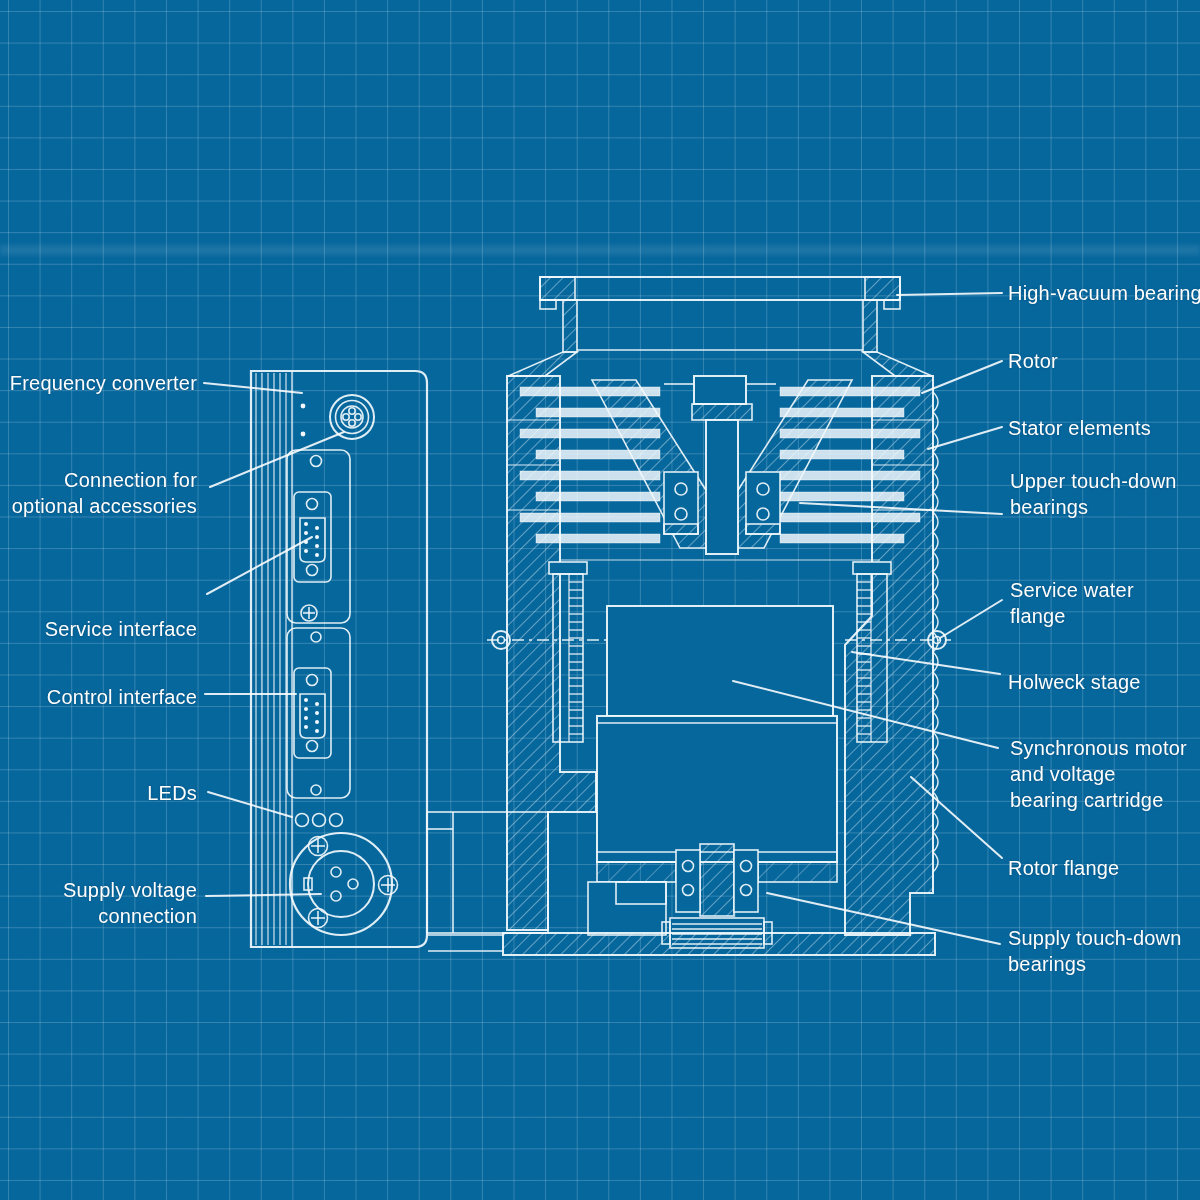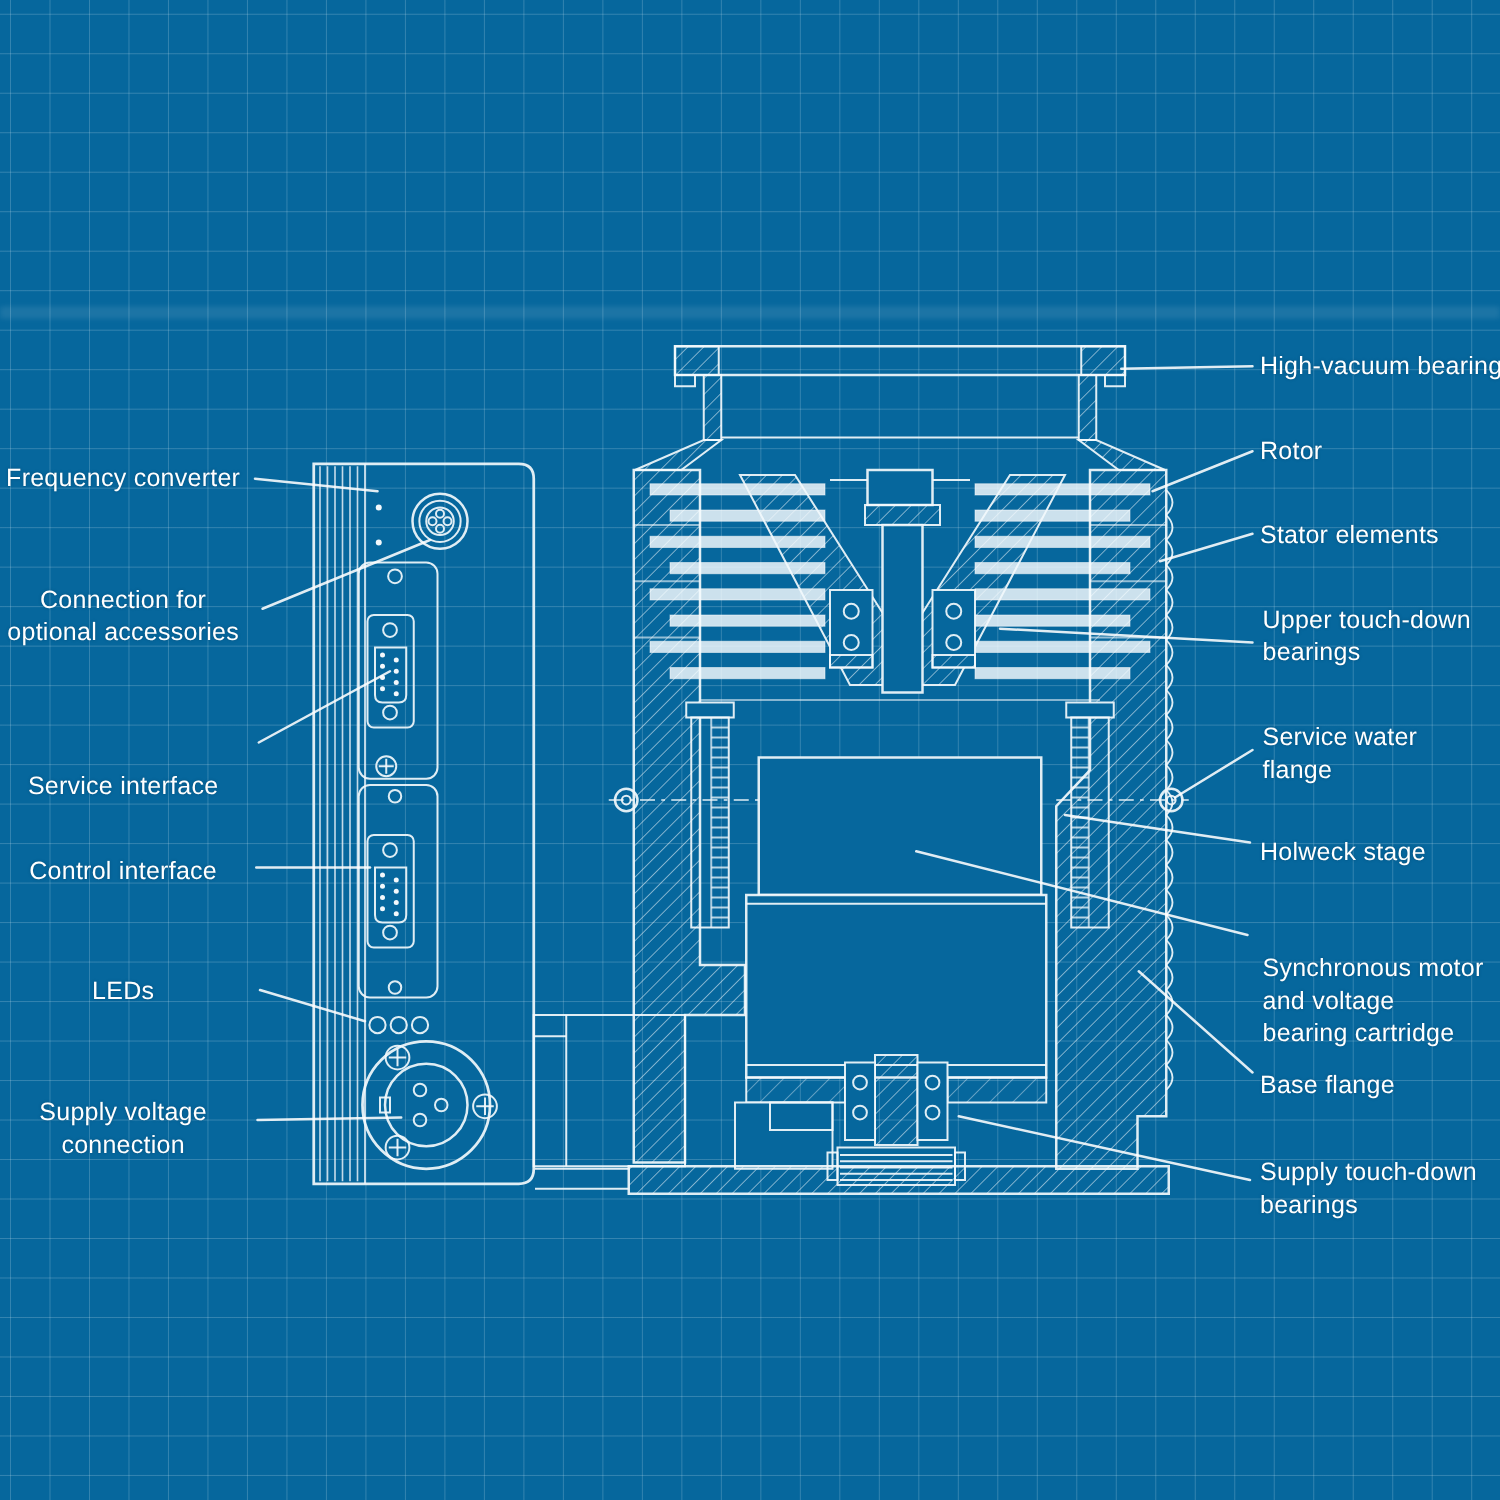--- a/index.html
+++ b/index.html
@@ -26,21 +26,21 @@
     background:rgba(255,255,255,0.09);
     filter:blur(2px);
   }
   svg.draw{position:absolute;left:0;top:0;}
   .lbl{
     position:absolute;color:#ffffff;font-size:20px;line-height:26px;
     letter-spacing:0.2px;white-space:nowrap;
     text-shadow:0 0 2px rgba(6,60,95,0.6);
   }
   .lbl.right-col{text-align:left;}
-  .lbl.left-col{text-align:center;width:197px;left:0;}
+  .lbl.left-col{text-align:right;width:197px;left:0;}
 </style>
 </head>
 <body>
 
 <div class="grid"></div>
 <div class="glowband"></div>
 
 <svg class="draw" width="1200" height="1200" viewBox="0 0 1200 1200">
   <defs>
     <pattern id="hx" width="9" height="9" patternUnits="userSpaceOnUse" patternTransform="rotate(-45)">
@@ -377,35 +377,35 @@
 
 <div class="lbl right-col" style="left:1008px;top:280px">
   <div>High-vacuum bearing</div>
 </div>
 <div class="lbl right-col" style="left:1008px;top:348px">
   <div>Rotor</div>
 </div>
 <div class="lbl right-col" style="left:1008px;top:415px">
   <div>Stator elements</div>
 </div>
-<div class="lbl right-col" style="left:1010px;top:483px">
+<div class="lbl right-col" style="left:1010px;top:468px">
   <div>Upper touch-down</div>
   <div>bearings</div>
 </div>
 <div class="lbl right-col" style="left:1010px;top:577px">
   <div>Service water</div>
   <div>flange</div>
 </div>
 <div class="lbl right-col" style="left:1008px;top:669px">
   <div>Holweck stage</div>
 </div>
-<div class="lbl right-col" style="left:1010px;top:762px">
+<div class="lbl right-col" style="left:1010px;top:735px">
   <div>Synchronous motor</div>
   <div>and voltage</div>
   <div>bearing cartridge</div>
 </div>
 <div class="lbl right-col" style="left:1008px;top:855px">
-  <div>Base flange</div>
+  <div>Rotor flange</div>
 </div>
 <div class="lbl right-col" style="left:1008px;top:925px">
   <div>Supply touch-down</div>
   <div>bearings</div>
 </div>
 
 </body></html>

